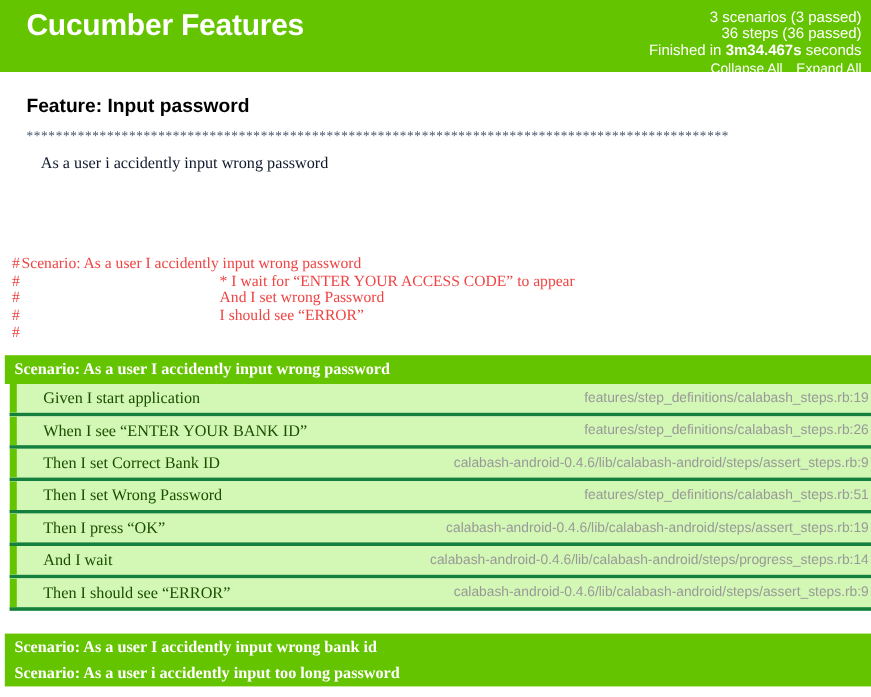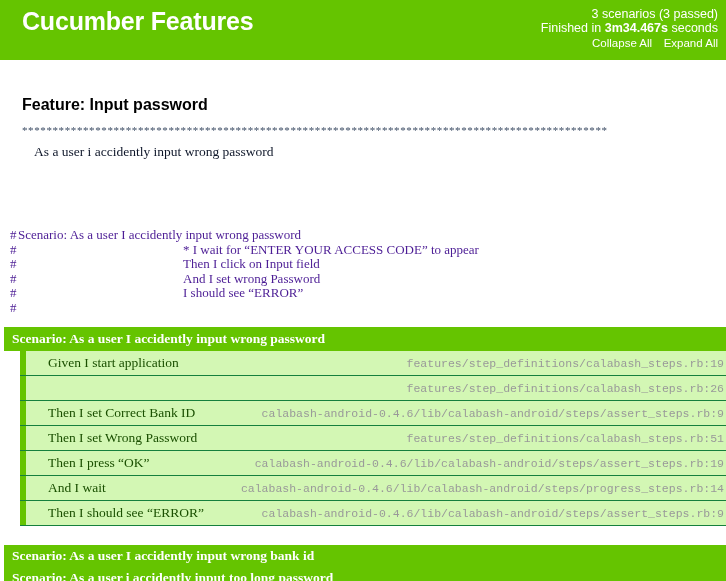--- a/index.html
+++ b/index.html
@@ -63,21 +63,21 @@
   }
 
   
   #feature-area {
     padding: 0;
     background: #ffffff;
     position: relative;
   }
   #feature-heading {
     margin: 0;
-    padding: 36px 0 0 22px;
+    padding: 20px 0 0 22px;
     font-size: 16px;
     font-weight: bold;
     color: #000000;
     font-family: "Liberation Sans", sans-serif;
   }
   #narrative {
     margin: 0;
     padding: 0;
     font-family: "Liberation Serif", serif;
     color: #000000;
@@ -98,21 +98,21 @@
     font-size: 13.5px;
     font-family: "Liberation Serif", serif;
     color: #0f172a;
     line-height: 17px;
   }
 
   
   #comment-block {
     font-family: "Liberation Serif", serif;
     font-size: 13px;
-    color: #4c1d95;
+    color: #ef4444;
     padding: 68px 0 0 0;
     line-height: 14.6px;
   }
   .comment-line {
     white-space: pre;
     padding-left: 10px;
     height: 14.6px;
   }
   .comment-hash {
     display: inline-block;
@@ -137,23 +137,23 @@
     margin: 0 0 0 4px;
     line-height: 16px;
     cursor: pointer;
     white-space: nowrap;
     overflow: hidden;
   }
 
   .step-row {
     position: relative;
     background: #d3f7b4;
-    border-bottom: 1px solid #15803d;
+    border-bottom: 3px solid #15803d;
     height: 24px;
-    margin-left: 20px;
+    margin-left: 8px;
     overflow: hidden;
     cursor: pointer;
   }
   .step-accent {
     position: absolute;
     left: 0;
     top: 0;
     bottom: 0;
     width: 6px;
     background: #65c400;
@@ -164,21 +164,21 @@
     top: 4px;
     font-family: "Liberation Serif", serif;
     font-size: 13.5px;
     color: #1a4f00;
     white-space: nowrap;
   }
   .step-source {
     position: absolute;
     right: 2px;
     top: 6px;
-    font-family: Liberation Mono, monospace;
+    font-family: Liberation Sans, sans-serif;
     font-size: 11.5px;
     color: #999999;
     white-space: nowrap;
     padding-left: 40px;
   }
   #collapsed-group {
     margin-top: 19px;
   }
   #collapsed-group .scenario-bar {
     margin-bottom: 0;
@@ -187,55 +187,56 @@
   }
 </style>
 </head>
 <body>
 
 <div id="header">
   <div id="page-title">Cucumber Features</div>
 
   <div id="header-stats">
     <span class="stat-line">3 scenarios (3 passed)</span>
+    <span class="stat-line">36 steps (36 passed)</span>
     <span class="stat-line"><span>Finished in </span><span class="duration-strong">3m34.467s</span><span> seconds</span></span>
     <div id="header-links">
       <a>Collapse All</a>
       <a>Expand All</a>
     </div>
   </div>
 </div>
 
 <div id="feature-area">
 
   <h2 id="feature-heading">Feature: Input password</h2>
 
   <div id="narrative">
     <div id="asterisk-rule">************************************************************************************************</div>
     <div id="narrative-text">As a user i accidently input wrong password</div>
   </div>
 
   <div id="comment-block">
       <div class="comment-line"><span class="comment-hash">#</span><span>Scenario: As a user I accidently input wrong password</span></div>
       <div class="comment-line"><span class="comment-hash">#</span><span class="comment-indent"></span><span>* I wait for “ENTER YOUR ACCESS CODE” to appear</span></div>
-      <div class="comment-line"><span class="comment-hash">#</span><span class="comment-indent"></span><span>Then I click on Input field</span></div>
       <div class="comment-line"><span class="comment-hash">#</span><span class="comment-indent"></span><span>And I set wrong Password</span></div>
       <div class="comment-line"><span class="comment-hash">#</span><span class="comment-indent"></span><span>I should see “ERROR”</span></div>
       <div class="comment-line"><span class="comment-hash">#</span><span></span></div>
     </div>
 
   <div id="results">
       <div class="scenario-bar">Scenario: As a user I accidently input wrong password</div>
       <div class="step-row">
         <div class="step-accent"></div>
         <div class="step-name">Given I start application</div>
         <div class="step-source">features/step_definitions/calabash_steps.rb:19</div>
       </div>
       <div class="step-row">
         <div class="step-accent"></div>
+        <div class="step-name">When I see “ENTER YOUR BANK ID”</div>
         <div class="step-source">features/step_definitions/calabash_steps.rb:26</div>
       </div>
       <div class="step-row">
         <div class="step-accent"></div>
         <div class="step-name">Then I set Correct Bank ID</div>
         <div class="step-source">calabash-android-0.4.6/lib/calabash-android/steps/assert_steps.rb:9</div>
       </div>
       <div class="step-row">
         <div class="step-accent"></div>
         <div class="step-name">Then I set Wrong Password</div>

